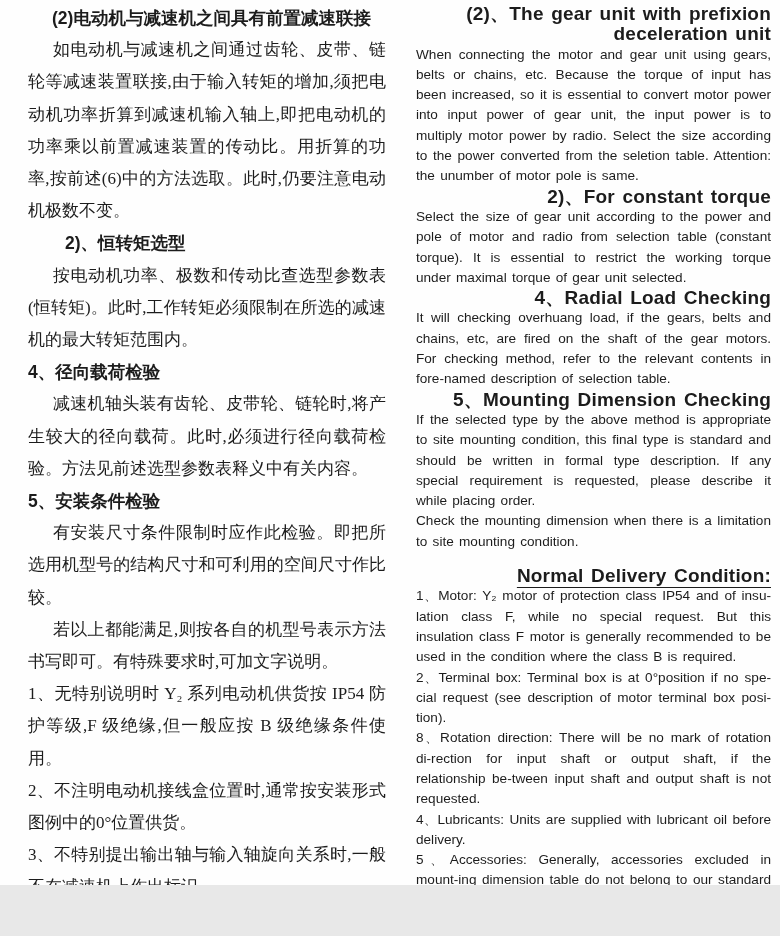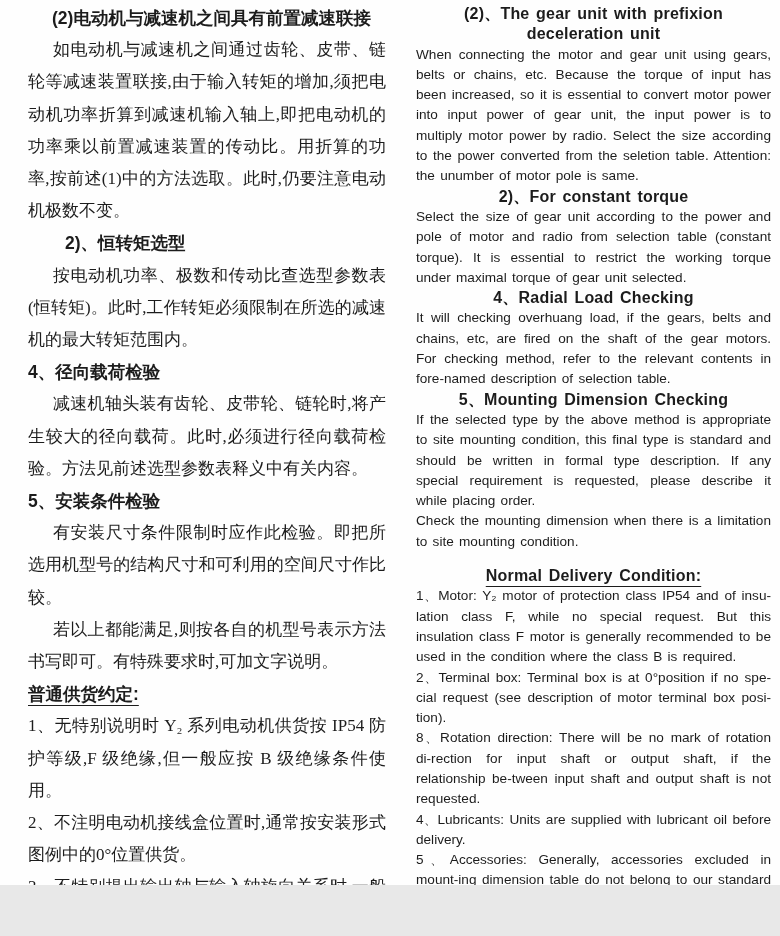--- a/index.html
+++ b/index.html
@@ -23,42 +23,41 @@
   .zh-item{text-indent:0;}
   .ul{text-decoration:underline;text-underline-offset:5px;}
   
   .col-right{
     width:355px;margin-left:30px;padding-top:4px;
     font-family:"Liberation Sans","DejaVu Sans",sans-serif;
     font-size:13.6px;line-height:20.3px;text-align:justify;
     word-spacing:1.5px;
   }
   .en-h{
-    font-weight:bold;font-size:16px;text-align:center;
+    font-weight:bold;font-size:19px;text-align:right;
     letter-spacing:.2px;word-spacing:2px;
   }
   .en-h-gap{margin-top:14px;}
   .en-p{margin:0;}
 </style>
 </head>
 <body>
 
 <div class="page">
 
   <div class="col-left">
     <div class="zh-h ind1">(2)电动机与减速机之间具有前置减速联接</div>
-    <div class="zh-p">如电动机与减速机之间通过齿轮、皮带、链轮等减速装置联接,由于输入转矩的增加,须把电动机功率折算到减速机输入轴上,即把电动机的功率乘以前置减速装置的传动比。用折算的功率,按前述(1)中的方法选取。此时,仍要注意电动机极数不变。</div>
+    <div class="zh-p">如电动机与减速机之间通过齿轮、皮带、链轮等减速装置联接,由于输入转矩的增加,须把电动机功率折算到减速机输入轴上,即把电动机的功率乘以前置减速装置的传动比。用折算的功率,按前述(6)中的方法选取。此时,仍要注意电动机极数不变。</div>
     <div class="zh-h ind2">2)、恒转矩选型</div>
     <div class="zh-p">按电动机功率、极数和传动比查选型参数表(恒转矩)。此时,工作转矩必须限制在所选的减速机的最大转矩范围内。</div>
     <div class="zh-h">4、径向载荷检验</div>
     <div class="zh-p">减速机轴头装有齿轮、皮带轮、链轮时,将产生较大的径向载荷。此时,必须进行径向载荷检验。方法见前述选型参数表释义中有关内容。</div>
     <div class="zh-h">5、安装条件检验</div>
     <div class="zh-p">有安装尺寸条件限制时应作此检验。即把所选用机型号的结构尺寸和可利用的空间尺寸作比较。</div>
     <div class="zh-p">若以上都能满足,则按各自的机型号表示方法书写即可。有特殊要求时,可加文字说明。</div>
-    <div class="zh-h ul">普通供货约定:</div>
     <div class="zh-item">1、无特别说明时 Y₂ 系列电动机供货按 IP54 防护等级,F 级绝缘,但一般应按 B 级绝缘条件使用。</div>
     <div class="zh-item">2、不注明电动机接线盒位置时,通常按安装形式图例中的0°位置供货。</div>
     <div class="zh-item">3、不特别提出输出轴与输入轴旋向关系时,一般不在减速机上作出标识。</div>
     <div class="zh-item">4、减速机出厂时加好润滑油。</div>
 
   </div>
 
   <div class="col-right">
     <div class="en-h">(2)、The gear unit with prefixion deceleration unit</div>
     <p class="en-p">When connecting the motor and gear unit using gears, belts or chains, etc. Because the torque of input has been increased, so it is essential to convert motor power into input power of gear unit, the input power is to multiply motor power by radio. Select the size according to the power converted from the seletion table. Attention: the unumber of motor pole is same.</p>

